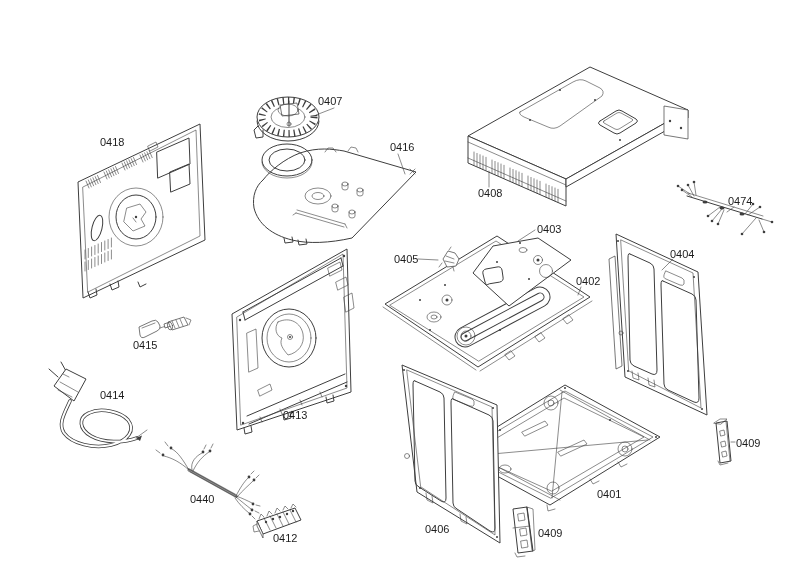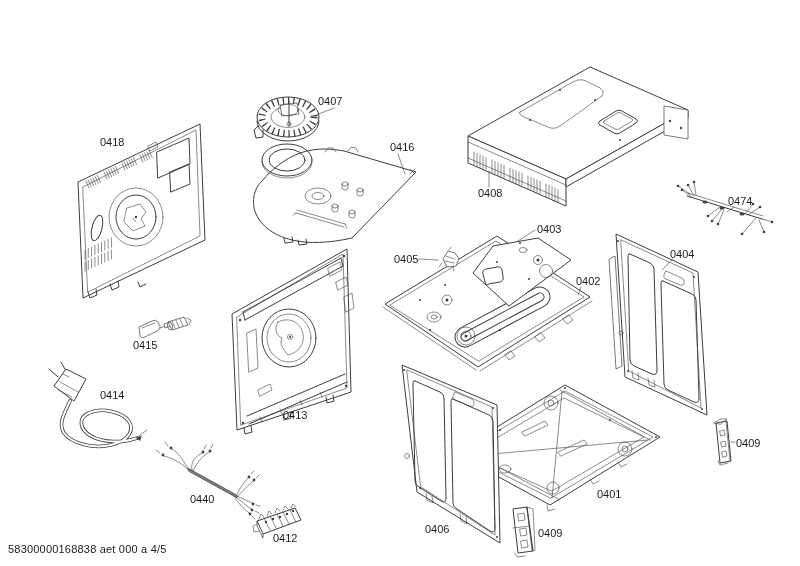--- a/index.html
+++ b/index.html
@@ -351,14 +351,13 @@
     <text class="lbl" x="283" y="419">0413</text>
     <text class="lbl" x="190" y="503">0440</text>
     <text class="lbl" x="273" y="542">0412</text>
     <text class="lbl" x="425" y="533">0406</text>
     <text class="lbl" x="597" y="498">0401</text>
     <text class="lbl" x="736" y="447">0409</text>
     <text class="lbl" x="538" y="537">0409</text>
   </g>
 </svg>
 
-<div id="footer">58300000168838 aet 000 a 4/5</div>
 </div>
 
 </body></html>

